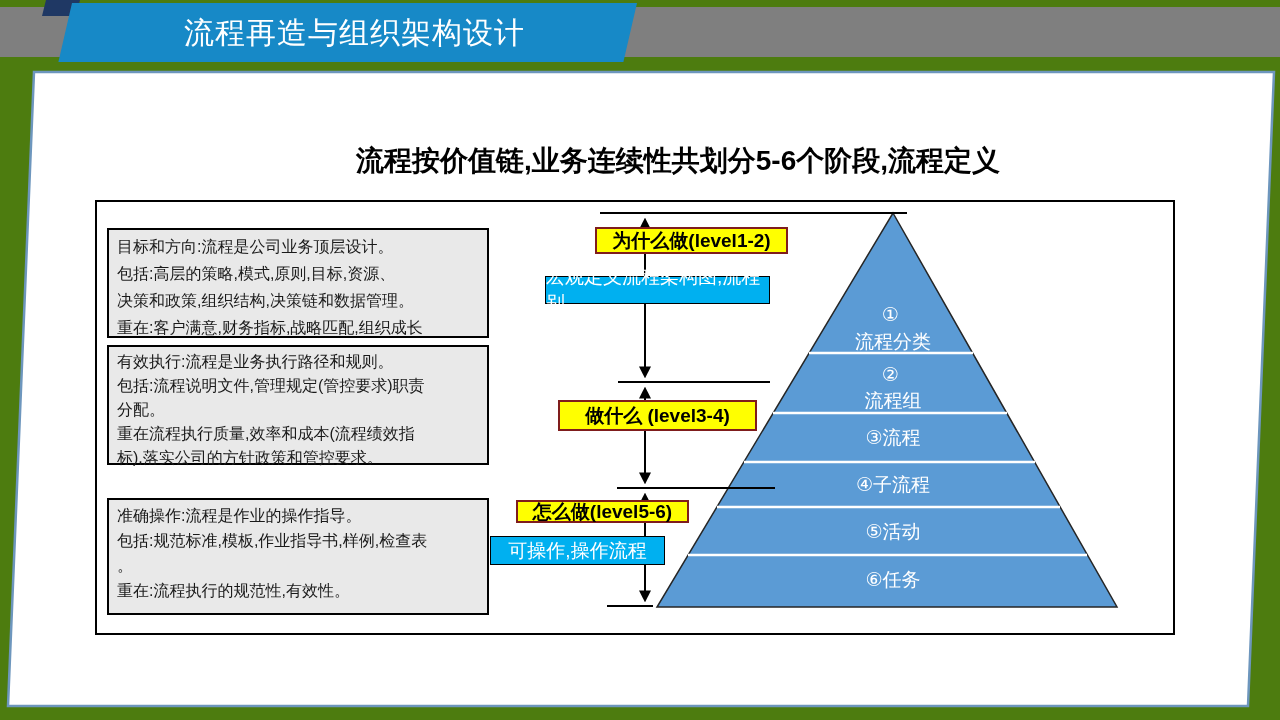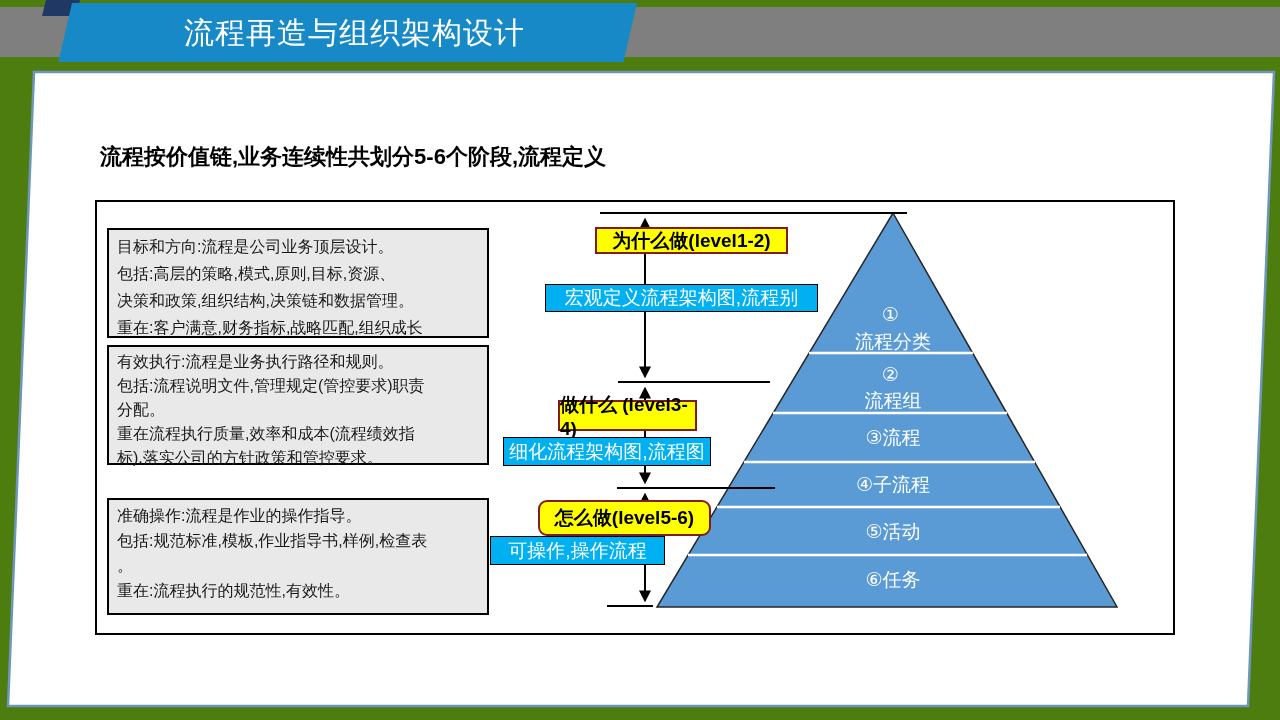--- a/index.html
+++ b/index.html
@@ -6,41 +6,41 @@
   .stage{position:relative;width:1280px;height:720px;overflow:hidden;
          font-family:"Liberation Sans","DejaVu Sans",sans-serif;background:#4d7c0f;}
   .abs{position:absolute;}
   
   .gray-bar{left:0;top:7px;width:1280px;height:50px;background:#7f7f7f;}
   .title-plate{left:72px;top:3px;width:565px;height:59px;background:#1789c7;
                transform:skewX(-13deg);transform-origin:top left;}
   .title-text{left:72px;top:9px;width:565px;height:48px;color:#ffffff;
               font-size:30px;line-height:48px;text-align:center;letter-spacing:1px;}
   
-  .subtitle{left:100px;top:142px;width:900px;font-size:22px;font-weight:bold;color:#000;}
+  .subtitle{left:100px;top:142px;width:900px;font-size:28px;font-weight:bold;color:#000;text-align:right;}
   
   .frame{left:95px;top:200px;width:1080px;height:435px;border:2px solid #000;
          box-sizing:border-box;background:#fff;}
   
   .gbox{left:107px;width:382px;background:#e9e9e9;border:2px solid #000;
         box-sizing:border-box;color:#1a1a1a;font-size:16px;
         padding:3px 6px 0 8px;white-space:pre-line;}
   .gbox1{top:228px;height:110px;line-height:27px;}
   .gbox2{top:345px;height:120px;line-height:24px;}
   .gbox3{top:498px;height:117px;line-height:25px;}
   
   .lbl{display:flex;align-items:center;justify-content:center;box-sizing:border-box;}
   .lbl-yellow{background:#ffff00;border:2px solid #7f1d1d;font-weight:bold;
               font-size:19px;color:#000;}
   .lbl-blue{background:#00b0f0;border:1.5px solid #000;font-size:19px;color:#ffffff;}
   .y1{left:595px;top:227px;width:193px;height:27px;}
-  .b1{left:545px;top:284px;width:273px;height:28px;}
-  .y2{left:558px;top:400px;width:139px;height:31px;}
+  .b1{left:545px;top:276px;width:225px;height:28px;}
+  .y2{left:558px;top:400px;width:199px;height:31px;}
   .b2{left:503px;top:437px;width:208px;height:29px;}
-  .y3{left:538px;top:500px;width:173px;height:36px;border-radius:9px;}
+  .y3{left:516px;top:500px;width:173px;height:23px;}
   .b3{left:490px;top:536px;width:175px;height:29px;}
   
   svg text{font-family:"Liberation Sans","DejaVu Sans",sans-serif;
            fill:#ffffff;font-size:19px;text-anchor:middle;}
   .dim{stroke:#000;stroke-width:2;}
   .div-line{stroke:#fff;stroke-width:2.5;}
 </style>
 </head>
 <body>
 
@@ -115,17 +115,16 @@
     <line class="dim" x1="522" y1="288" x2="680" y2="288"></line>
     <line class="dim" x1="512" y1="406" x2="558" y2="406"></line>
     <line class="dim" x1="550" y1="20" x2="550" y2="176" marker-start="url(#ah)" marker-end="url(#ah)"></line>
     <line class="dim" x1="550" y1="189" x2="550" y2="282" marker-start="url(#ah)" marker-end="url(#ah)"></line>
     <line class="dim" x1="550" y1="295" x2="550" y2="400" marker-start="url(#ah)" marker-end="url(#ah)"></line>
   </svg>
 
   <div class="abs lbl lbl-yellow y1">为什么做(level1-2)</div>
   <div class="abs lbl lbl-blue b1">宏观定义流程架构图,流程别</div>
   <div class="abs lbl lbl-yellow y2">做什么 (level3-4)</div>
-  <div class="abs lbl lbl-blue b2">细化流程架构图,流程图</div>
   <div class="abs lbl lbl-yellow y3">怎么做(level5-6)</div>
   <div class="abs lbl lbl-blue b3">可操作,操作流程</div>
 
 </div>
 
 </body></html>

